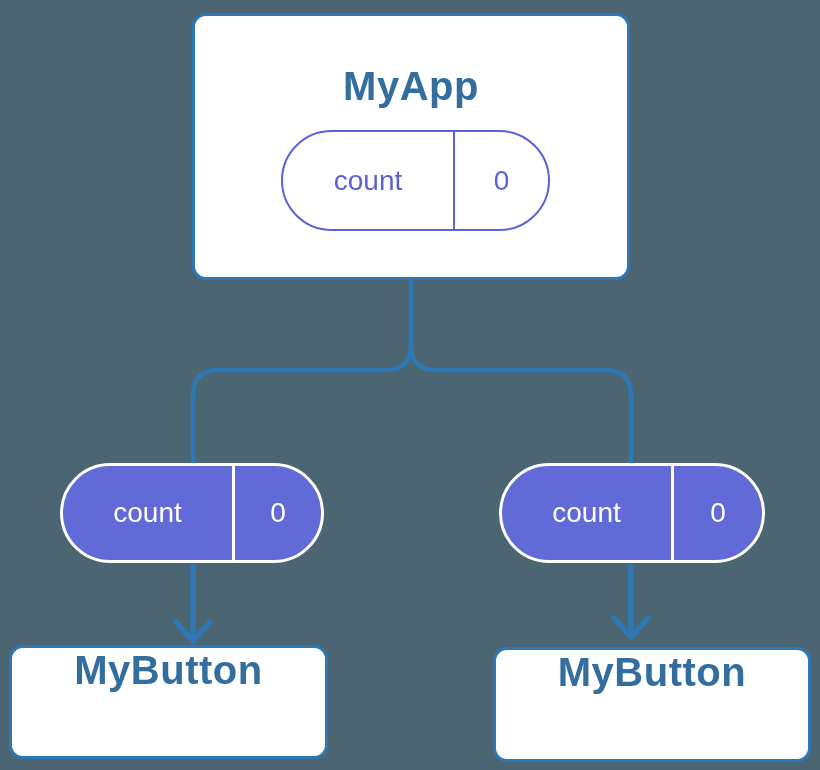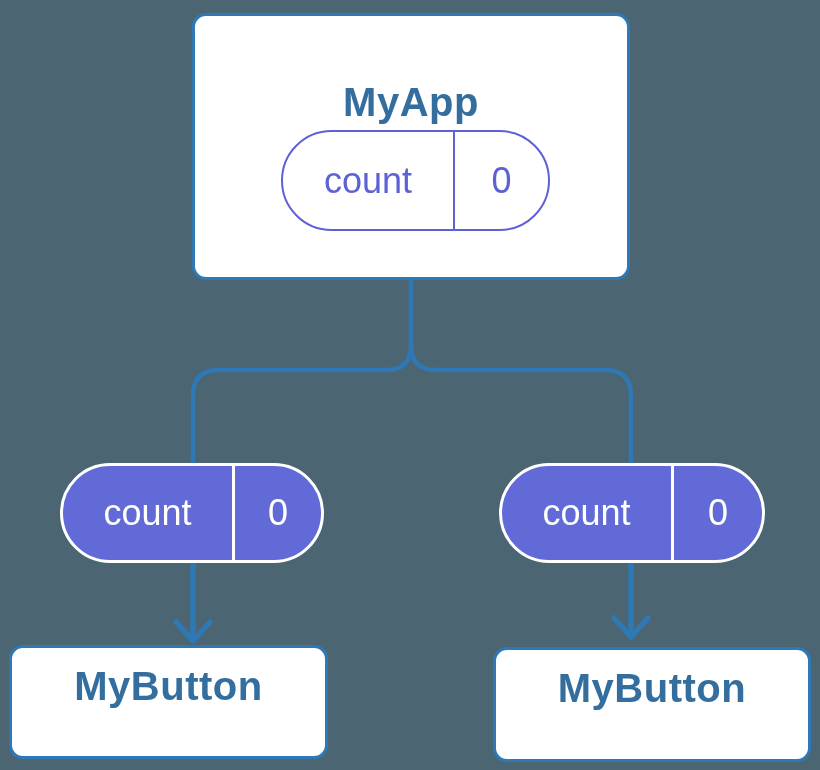--- a/index.html
+++ b/index.html
@@ -45,42 +45,41 @@
     border: 3px solid var(--line);
     border-radius: 14px;
   }
   .app-box { left: 192px; top: 13px; width: 438px; height: 267px; }
   .node-title {
     color: var(--heading);
     font-size: 40px;
     font-weight: 700;
     letter-spacing: 0.5px;
     white-space: nowrap;
-    margin-top: 16px;
   }
   .app-title {
     position: absolute;
     left: 0; top: 48px;
     width: 100%;
     text-align: center;
   }
   .button-box {
     display: flex;
     align-items: flex-start;
     justify-content: center;
   }
   .button-left  { left: 9px;   top: 645px; width: 319px; height: 114px; }
   .button-right { left: 493px; top: 647px; width: 318px; height: 115px; }
   
   .pill {
     position: absolute;
     display: flex;
     align-items: stretch;
     border-radius: 60px;
-    font-size: 36px;
+    font-size: 28px;
     overflow: hidden;
   }
   .pill-sec {
     display: flex;
     align-items: center;
     justify-content: center;
   }
   .pill-label-sec { width: 172px; }
   .pill-value-sec { flex: 1; }
   .pill-outline {

